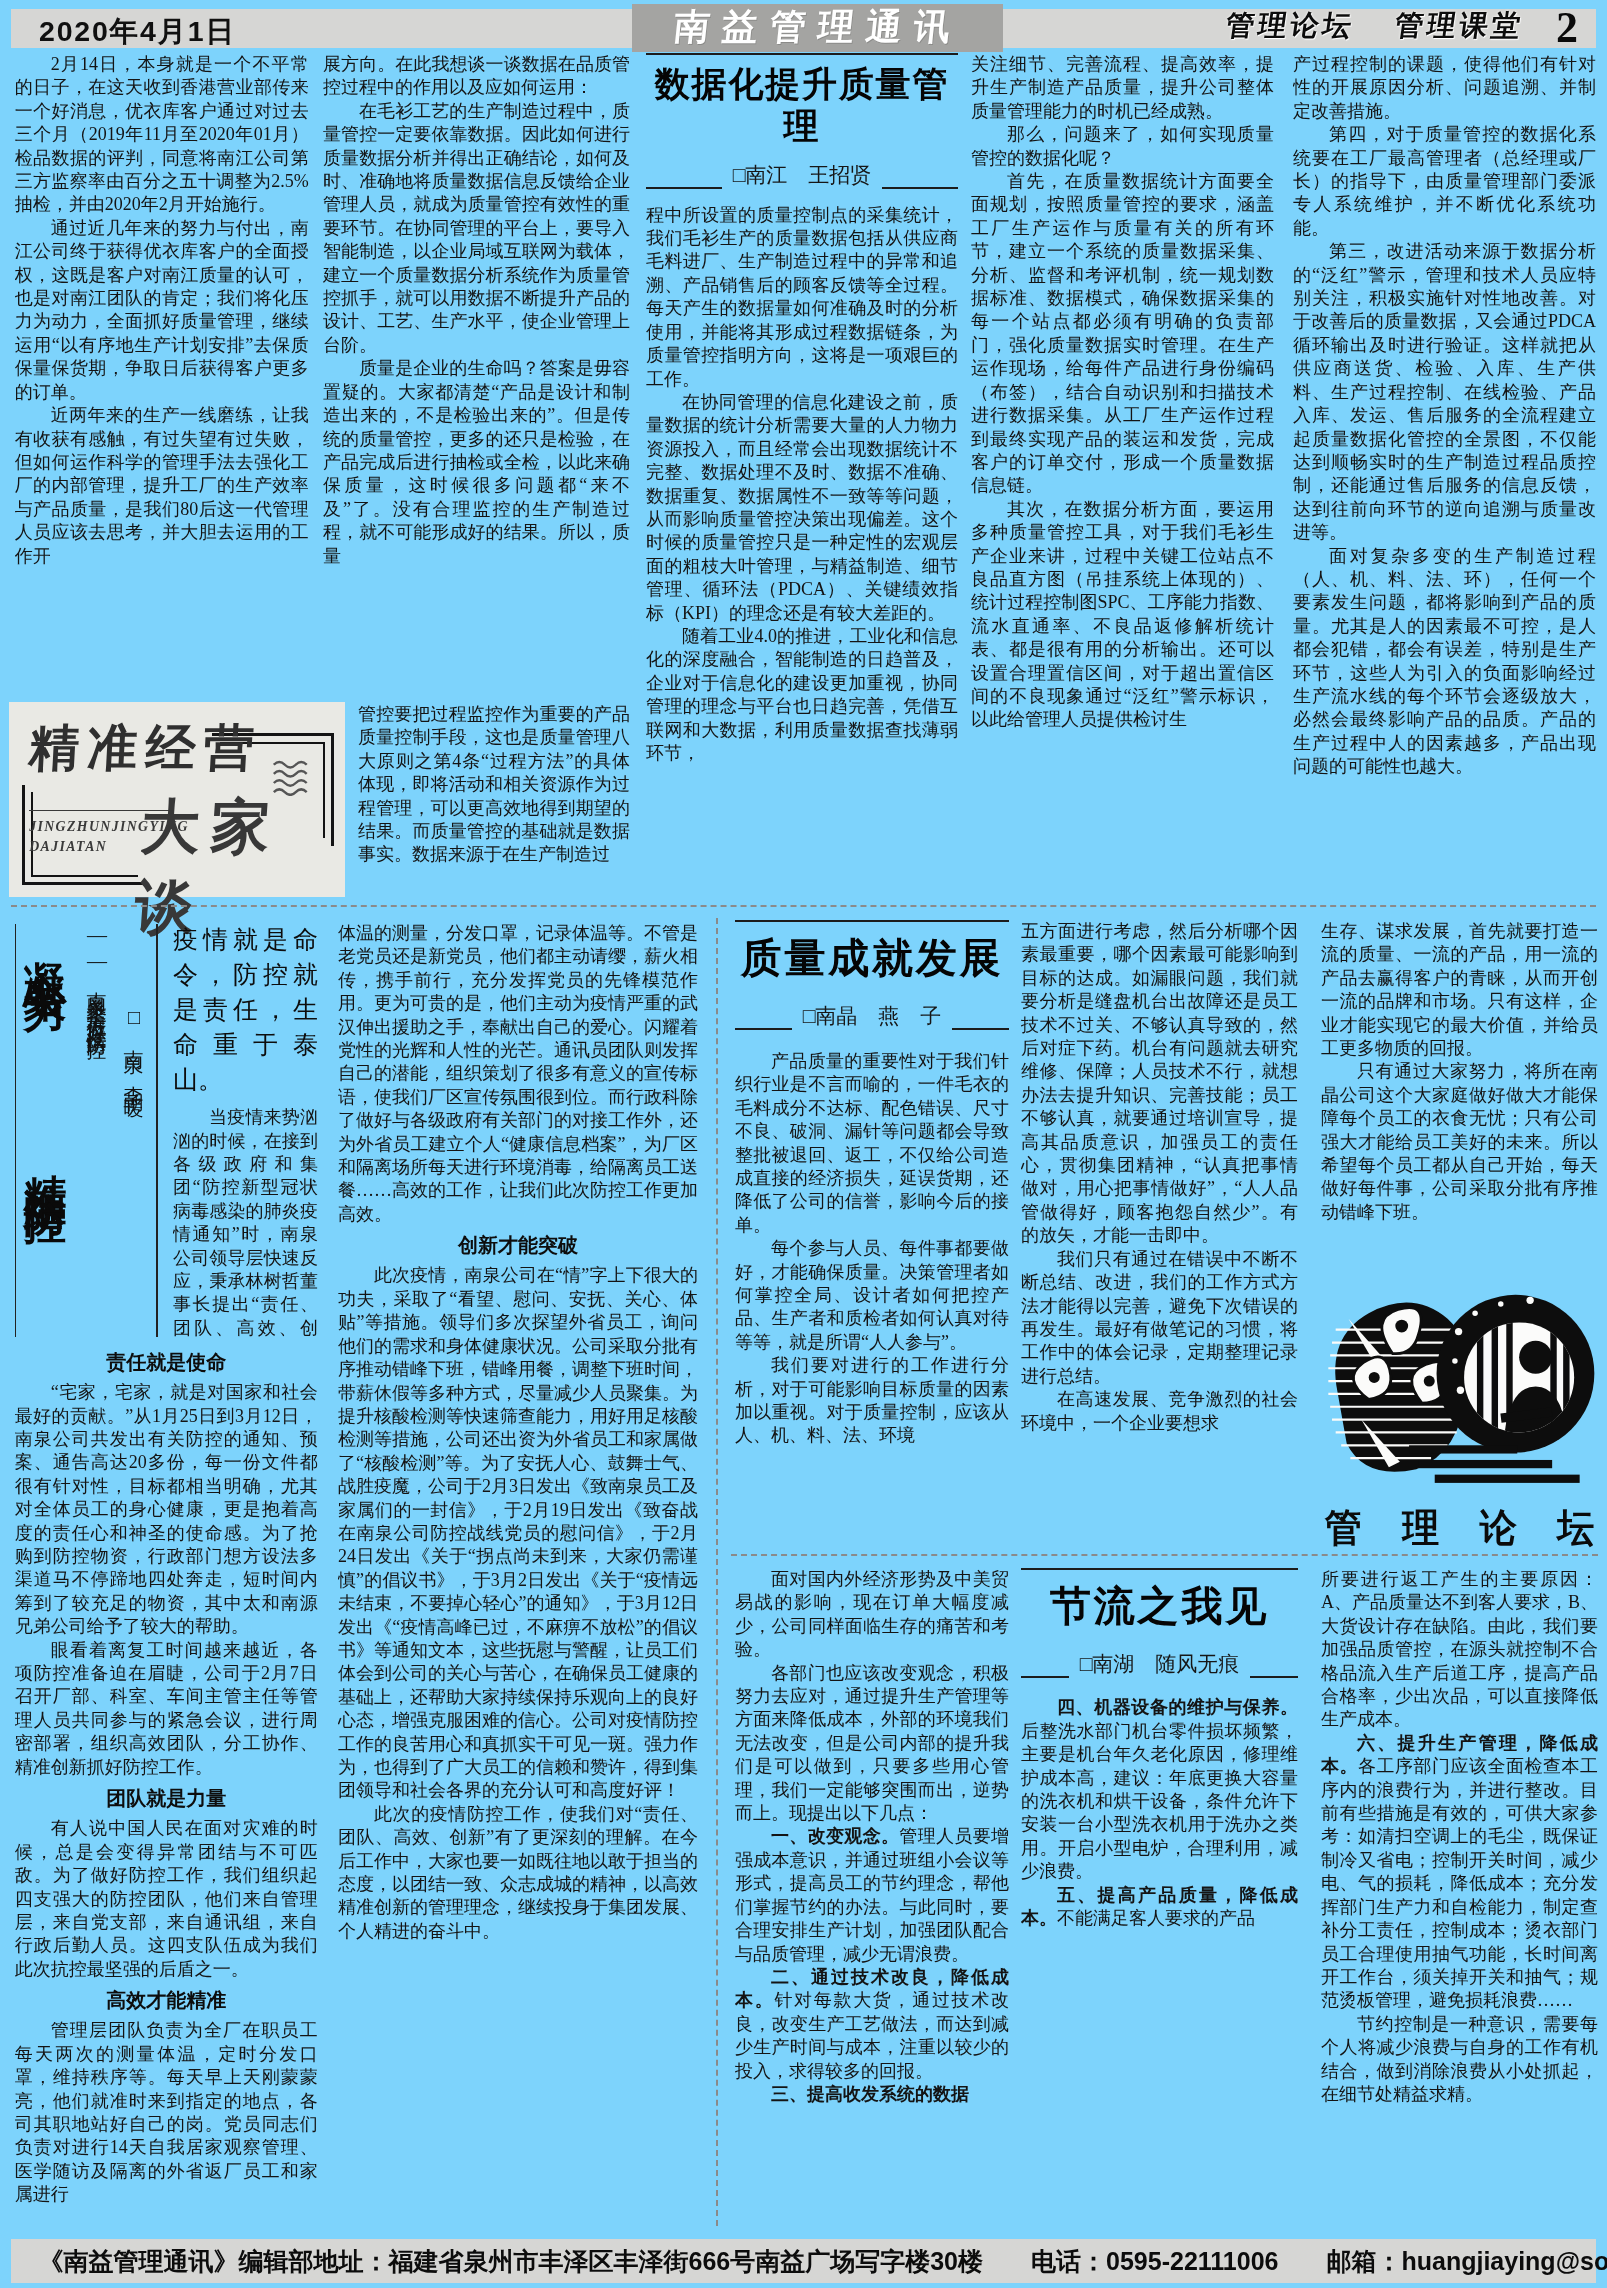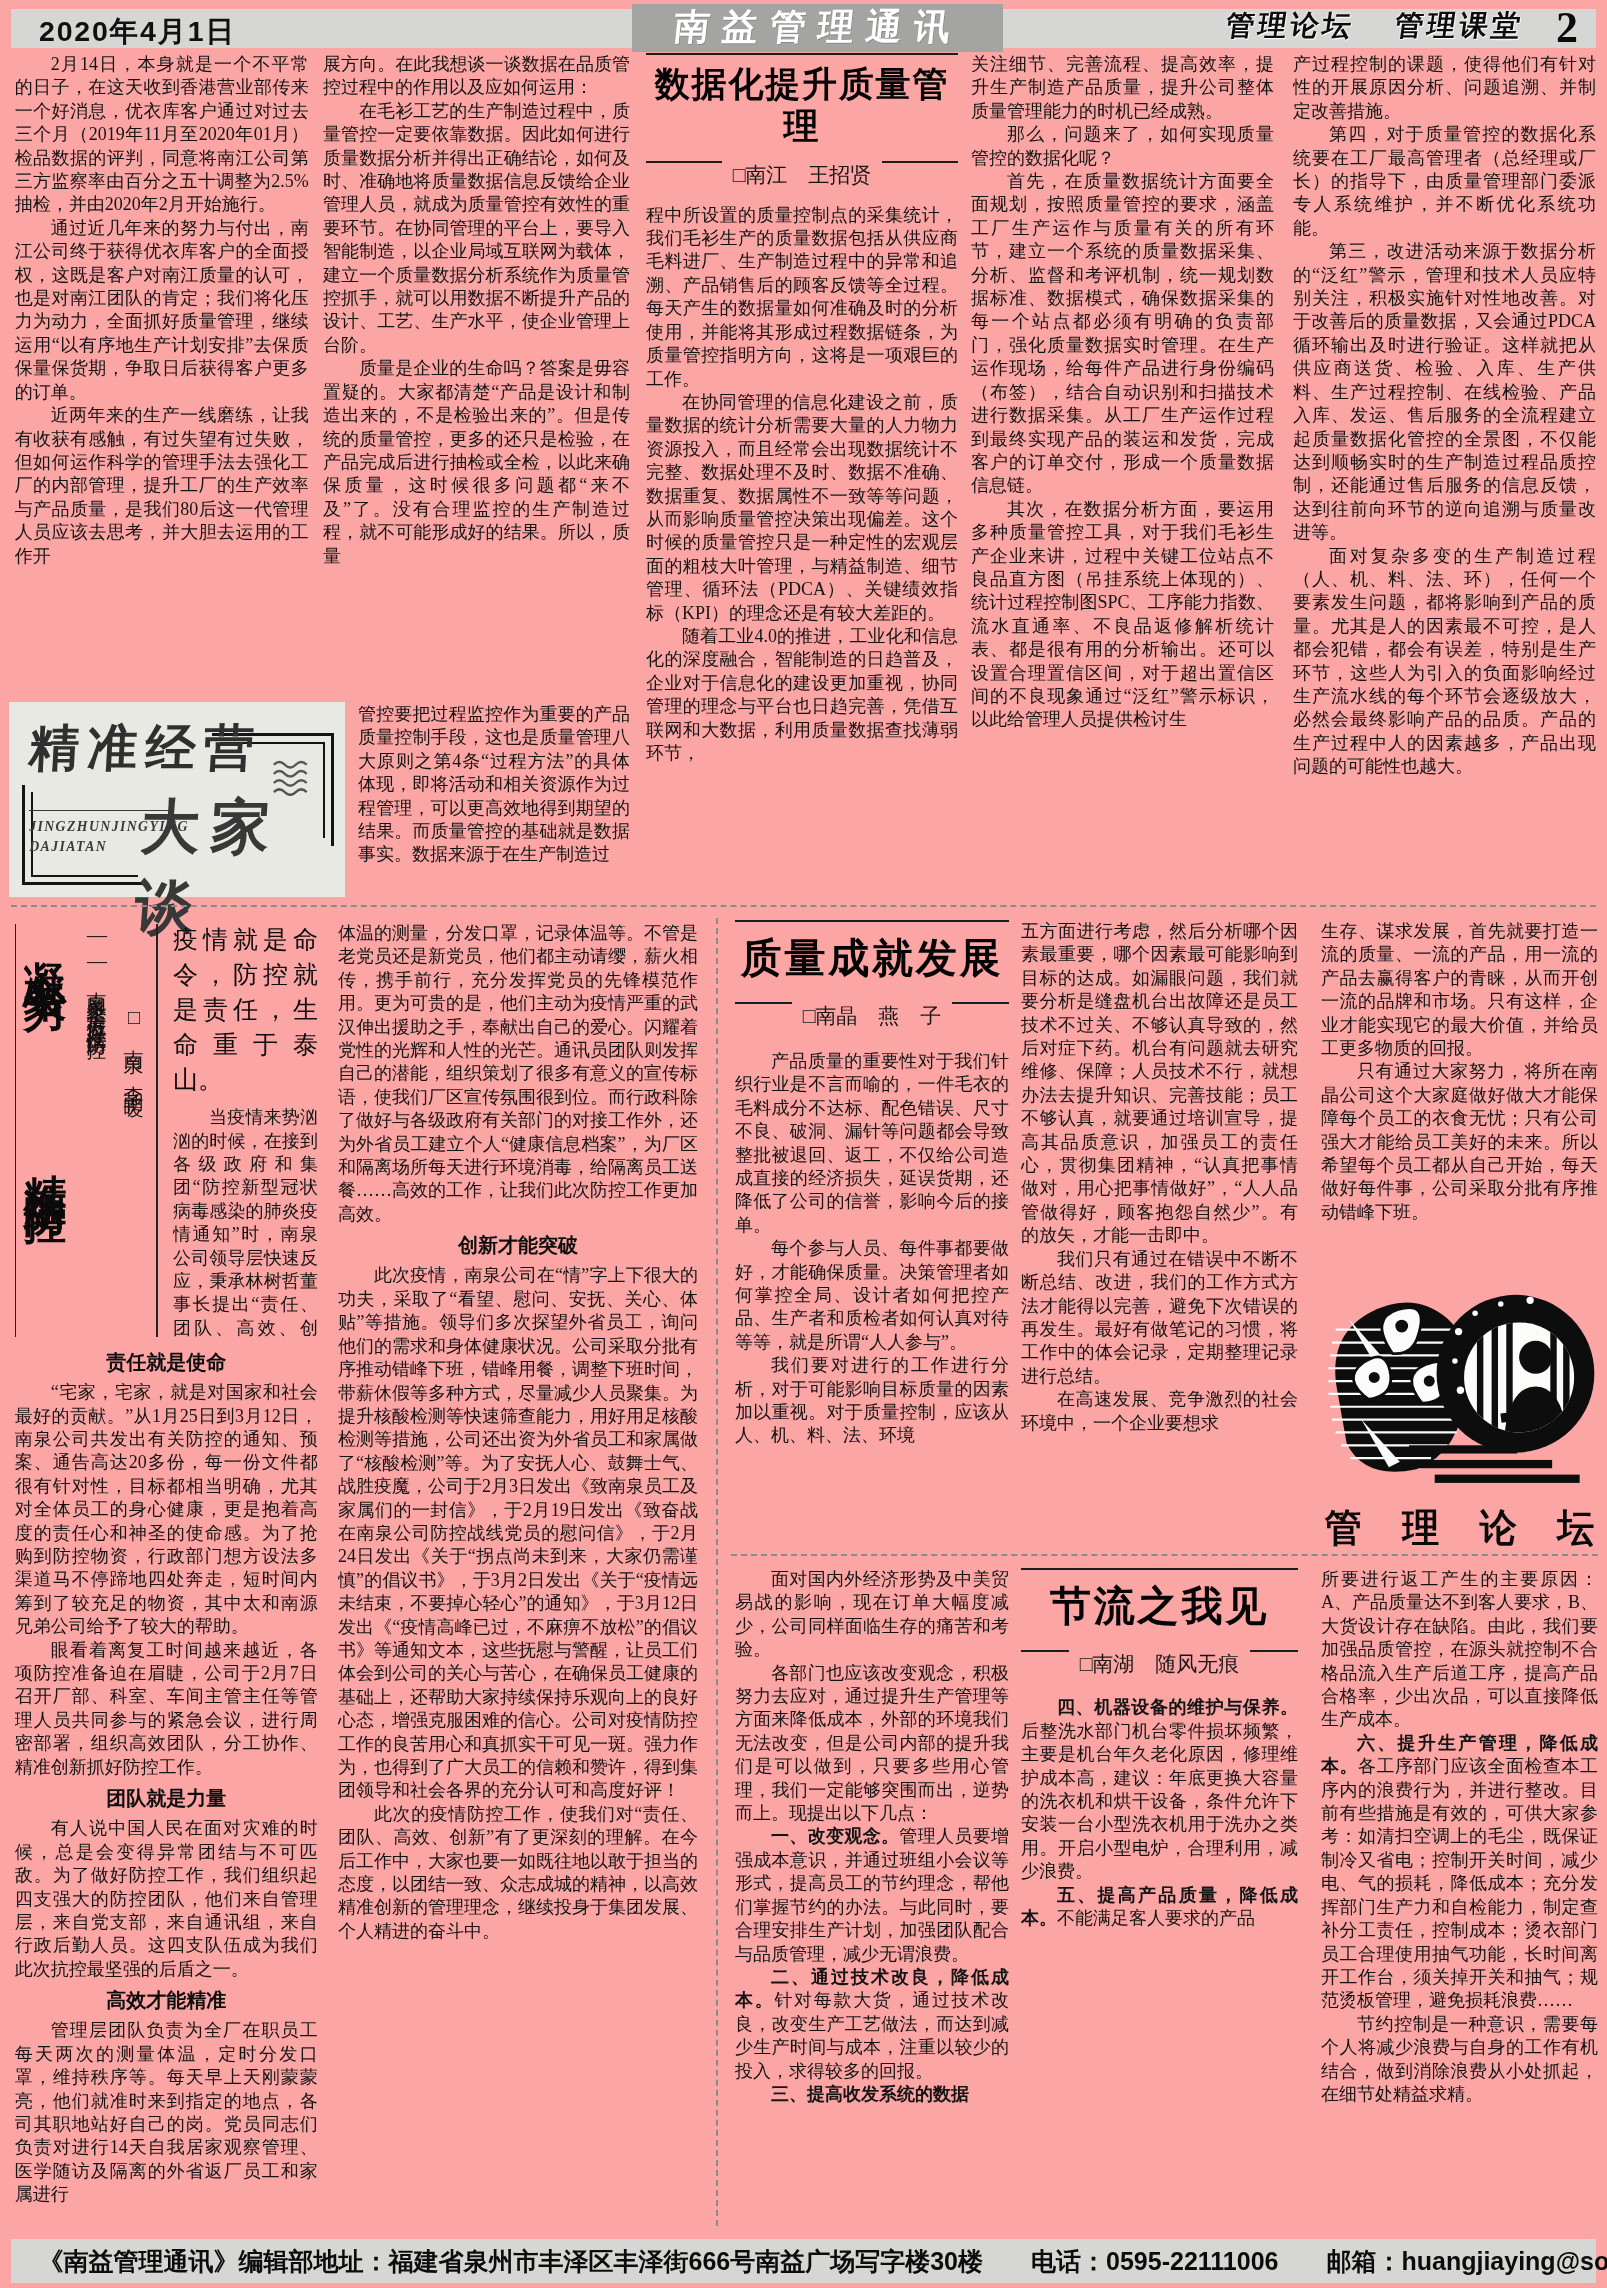--- a/index.html
+++ b/index.html
@@ -1,16 +1,16 @@
 <!DOCTYPE html>
 <html style="font-size:14.7px"><head>
 <meta charset="utf-8">
 <style>
   html,body{margin:0;padding:0;background:#e8e8e8;}
-  #page{position:relative;width:1607px;height:2288px;background:#fca5a5;margin:0 auto;
+  #page{position:relative;width:1607px;height:2288px;background:#7dd3fc;margin:0 auto;
         font-family:"Liberation Serif","DejaVu Serif",serif;color:#161616;overflow:hidden;}
   
   .hdr-bar{position:absolute;left:11px;top:9.2px;width:1585px;height:39px;background:#d6d6d4;}
   .hdr-date{position:absolute;left:39px;top:13px;font-family:"Liberation Sans","DejaVu Sans",sans-serif;
             font-weight:bold;font-size:28.5px;color:#101010;letter-spacing:1.8px;}
   .masthead{position:absolute;left:632px;top:3.7px;width:371px;height:48px;background:#a4a4a2;
             display:flex;align-items:center;justify-content:center;}
   .masthead span{font-size:36px;font-weight:bold;color:#fff;letter-spacing:12px;
             transform:skewX(-6deg);text-shadow:0.9px 0.9px 0 #8b8b89;}
   .hdr-sections{position:absolute;left:1056px;top:7.3px;width:468px;display:flex;justify-content:flex-end;gap:40px;}
@@ -21,21 +21,21 @@
   .col{position:absolute;overflow:hidden;}
   .para{margin:0;font-size:18px;line-height:23.4px;text-align:justify;text-indent:2em;color:#141414;}
   .para.cont{text-indent:0;}
   .lead{font-family:"Liberation Sans","DejaVu Sans",sans-serif;font-weight:bold;}
   .subhead{margin:4.6px 0;font-family:"Liberation Sans","DejaVu Sans",sans-serif;font-weight:bold;
            font-size:20px;line-height:29px;text-align:center;color:#0d0d0d;}
   .lede{margin:0 0 9.2px 0;font-size:25px;line-height:35px;text-align:justify;color:#0d0d0d;}
   
   .t-rule{height:1.8px;background:#1c1c1c;}
   .art-title{text-align:center;font-weight:bold;color:#050505;}
-  .author-row{display:flex;align-items:flex-start;justify-content:center;gap:11px;}
+  .author-row{display:flex;align-items:flex-end;justify-content:center;gap:11px;}
   .author-row .rule{flex:1;height:1.8px;background:#1c1c1c;}
   .author-row .nm{font-size:21px;white-space:nowrap;}
   #main-title .art-title{font-size:35px;line-height:1.2;letter-spacing:1.8px;margin:9.2px 0 13px;}
   .sub-title .art-title{font-size:41px;line-height:1.15;letter-spacing:2.8px;margin:13px 0 20px;}
   
   .dash-h{position:absolute;border-top:2.8px dashed #8a8a8a;}
   .dash-v{position:absolute;border-left:2.8px dashed #8a8a8a;}
   
   #jz-box{position:absolute;left:9.2px;top:702px;width:336px;height:195px;background:#e9e9e4;}
   .jz1{position:absolute;left:20px;top:13px;font-size:50px;font-weight:bold;color:#2f2f2f;

